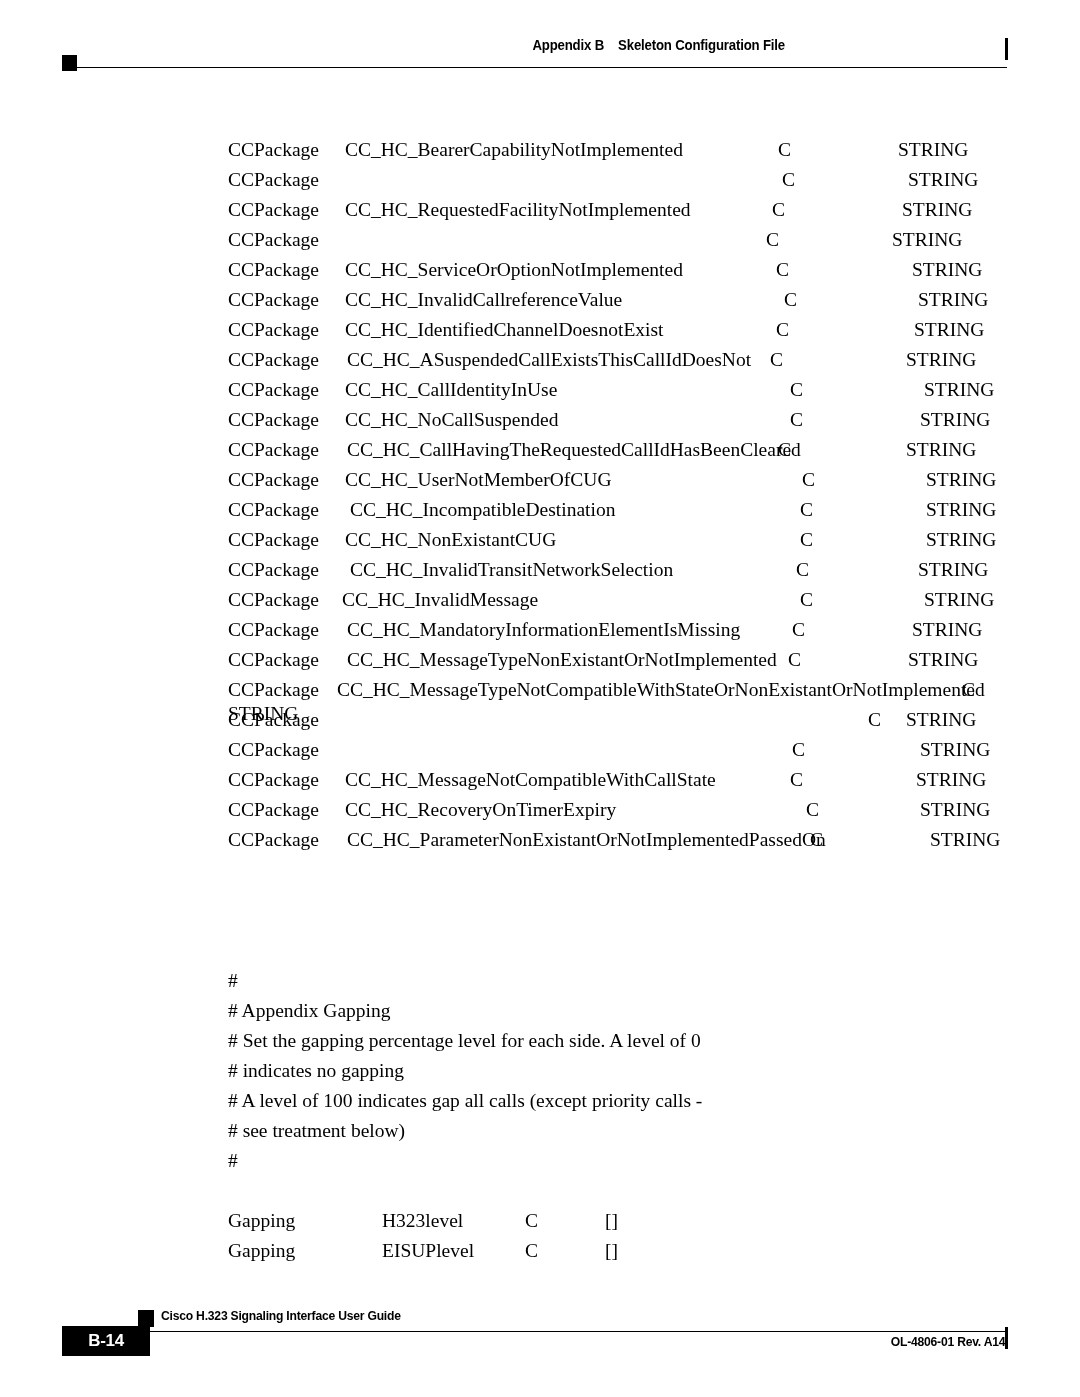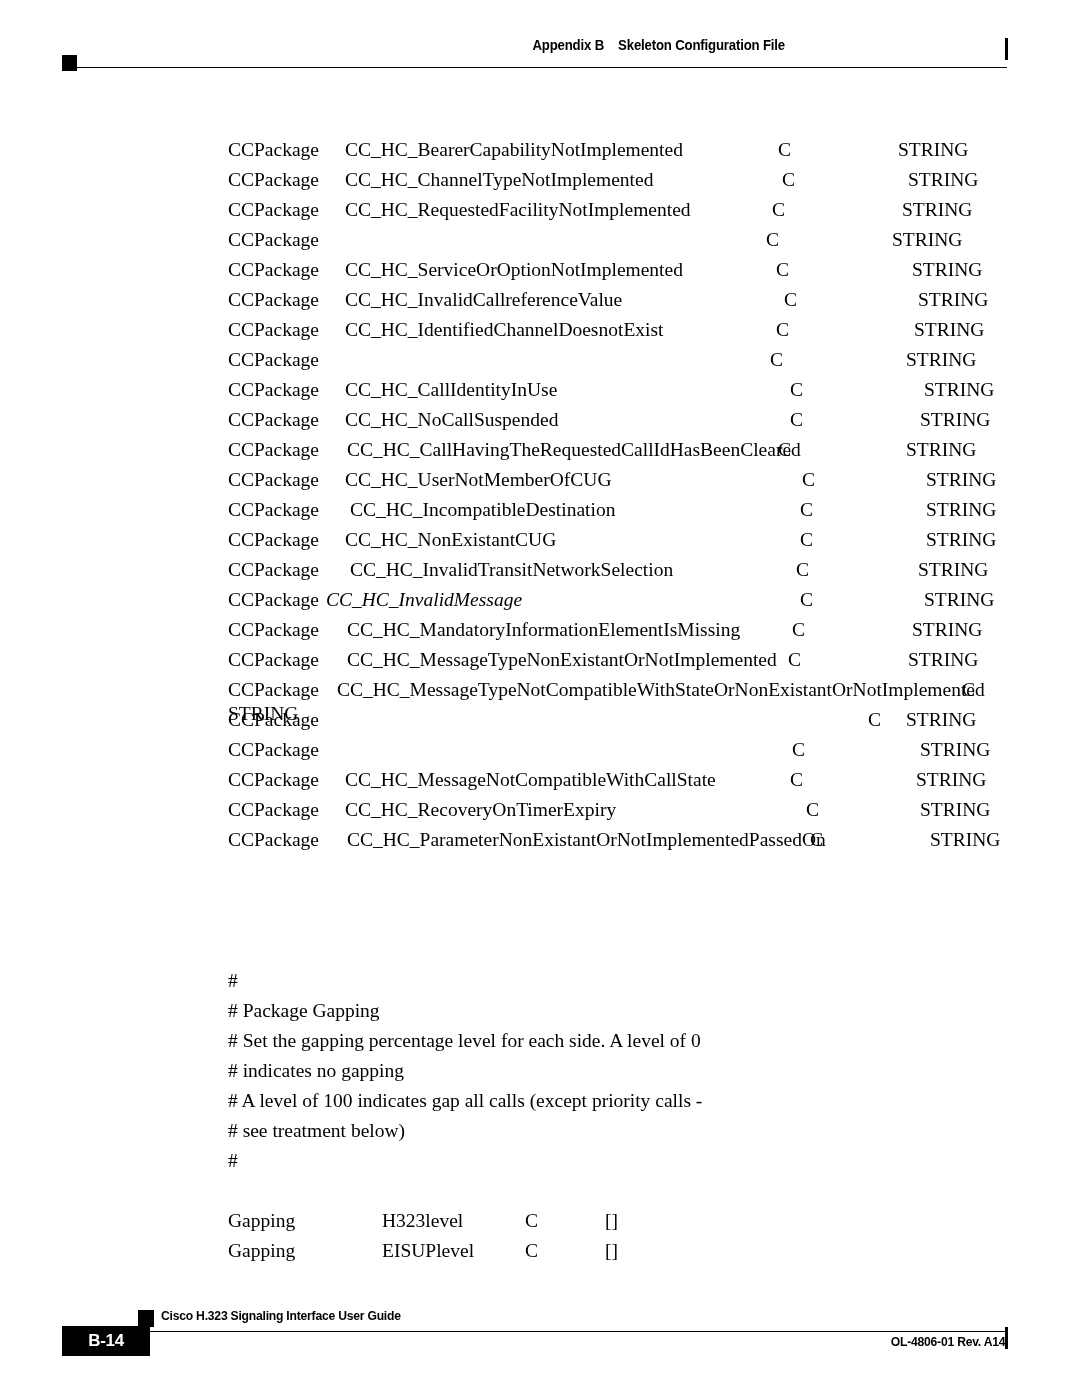--- a/index.html
+++ b/index.html
@@ -192,21 +192,20 @@
 
   <div class="listing" id="listing-root">
       <div class="cfg-row" style="top: 137px;">
         <span class="cfg-cell" style="left: 228px;">CCPackage</span>
         <span class="cfg-cell" style="left: 345px;">CC_HC_BearerCapabilityNotImplemented</span>
         <span class="cfg-cell" style="left: 778px;">C</span>
         <span class="cfg-cell" style="left: 898px;">STRING</span>
       </div>
       <div class="cfg-row" style="top: 167px;">
         <span class="cfg-cell" style="left: 228px;">CCPackage</span>
-        <span class="cfg-cell" style="left: 345px;">CC_HC_ChannelTypeNotImplemented</span>
         <span class="cfg-cell" style="left: 782px;">C</span>
         <span class="cfg-cell" style="left: 908px;">STRING</span>
       </div>
       <div class="cfg-row" style="top: 197px;">
         <span class="cfg-cell" style="left: 228px;">CCPackage</span>
         <span class="cfg-cell" style="left: 345px;">CC_HC_RequestedFacilityNotImplemented</span>
         <span class="cfg-cell" style="left: 772px;">C</span>
         <span class="cfg-cell" style="left: 902px;">STRING</span>
       </div>
       <div class="cfg-row" style="top: 227px;">
@@ -227,20 +226,21 @@
         <span class="cfg-cell" style="left: 918px;">STRING</span>
       </div>
       <div class="cfg-row" style="top: 317px;">
         <span class="cfg-cell" style="left: 228px;">CCPackage</span>
         <span class="cfg-cell" style="left: 345px;">CC_HC_IdentifiedChannelDoesnotExist</span>
         <span class="cfg-cell" style="left: 776px;">C</span>
         <span class="cfg-cell" style="left: 914px;">STRING</span>
       </div>
       <div class="cfg-row" style="top: 347px;">
         <span class="cfg-cell" style="left: 228px;">CCPackage</span>
+        <span class="cfg-cell" style="left: 347px;">CC_HC_ASuspendedCallExistsThisCallIdDoesNot</span>
         <span class="cfg-cell" style="left: 770px;">C</span>
         <span class="cfg-cell" style="left: 906px;">STRING</span>
       </div>
       <div class="cfg-row" style="top: 377px;">
         <span class="cfg-cell" style="left: 228px;">CCPackage</span>
         <span class="cfg-cell" style="left: 345px;">CC_HC_CallIdentityInUse</span>
         <span class="cfg-cell" style="left: 790px;">C</span>
         <span class="cfg-cell" style="left: 924px;">STRING</span>
       </div>
       <div class="cfg-row" style="top: 407px;">
@@ -274,21 +274,21 @@
         <span class="cfg-cell" style="left: 926px;">STRING</span>
       </div>
       <div class="cfg-row" style="top: 557px;">
         <span class="cfg-cell" style="left: 228px;">CCPackage</span>
         <span class="cfg-cell" style="left: 350px;">CC_HC_InvalidTransitNetworkSelection</span>
         <span class="cfg-cell" style="left: 796px;">C</span>
         <span class="cfg-cell" style="left: 918px;">STRING</span>
       </div>
       <div class="cfg-row" style="top: 587px;">
         <span class="cfg-cell" style="left: 228px;">CCPackage</span>
-        <span class="cfg-cell" style="left: 326px; font-style: italic;">CC_HC_InvalidMessage</span>
+        <span class="cfg-cell" style="left: 342px;">CC_HC_InvalidMessage</span>
         <span class="cfg-cell" style="left: 800px;">C</span>
         <span class="cfg-cell" style="left: 924px;">STRING</span>
       </div>
       <div class="cfg-row" style="top: 617px;">
         <span class="cfg-cell" style="left: 228px;">CCPackage</span>
         <span class="cfg-cell" style="left: 347px;">CC_HC_MandatoryInformationElementIsMissing</span>
         <span class="cfg-cell" style="left: 792px;">C</span>
         <span class="cfg-cell" style="left: 912px;">STRING</span>
       </div>
       <div class="cfg-row" style="top: 647px;">
@@ -327,21 +327,21 @@
       </div>
       <div class="cfg-row" style="top: 677px;">
         <span class="cfg-cell" style="left: 228px;">CCPackage</span>
         <span class="cfg-cell" style="left: 337px;">CC_HC_MessageTypeNotCompatibleWithStateOrNonExistantOrNotImplemented</span>
         <span class="cfg-cell" style="left: 962px;">C</span>
       </div>
       <div class="cfg-row" style="top: 701px;">
         <span class="cfg-cell" style="left: 228px;">STRING</span>
       </div>
       <div class="comment-line" style="top: 968px;">#</div>
-      <div class="comment-line" style="top: 998px;"># Package Gapping</div>
+      <div class="comment-line" style="top: 998px;"># Appendix Gapping</div>
       <div class="comment-line" style="top: 1028px;"># Set the gapping percentage level for each side. A level of 0</div>
       <div class="comment-line" style="top: 1058px;"># indicates no gapping</div>
       <div class="comment-line" style="top: 1088px;"># A level of 100 indicates gap all calls (except priority calls -</div>
       <div class="comment-line" style="top: 1118px;"># see treatment below)</div>
       <div class="comment-line" style="top: 1148px;">#</div>
       <div class="cfg-row" style="top: 1208px;">
         <span class="cfg-cell" style="left: 228px;">Gapping</span>
         <span class="cfg-cell" style="left: 382px;">H323level</span>
         <span class="cfg-cell" style="left: 525px;">C</span>
         <span class="cfg-cell" style="left: 605px;">[]</span>

